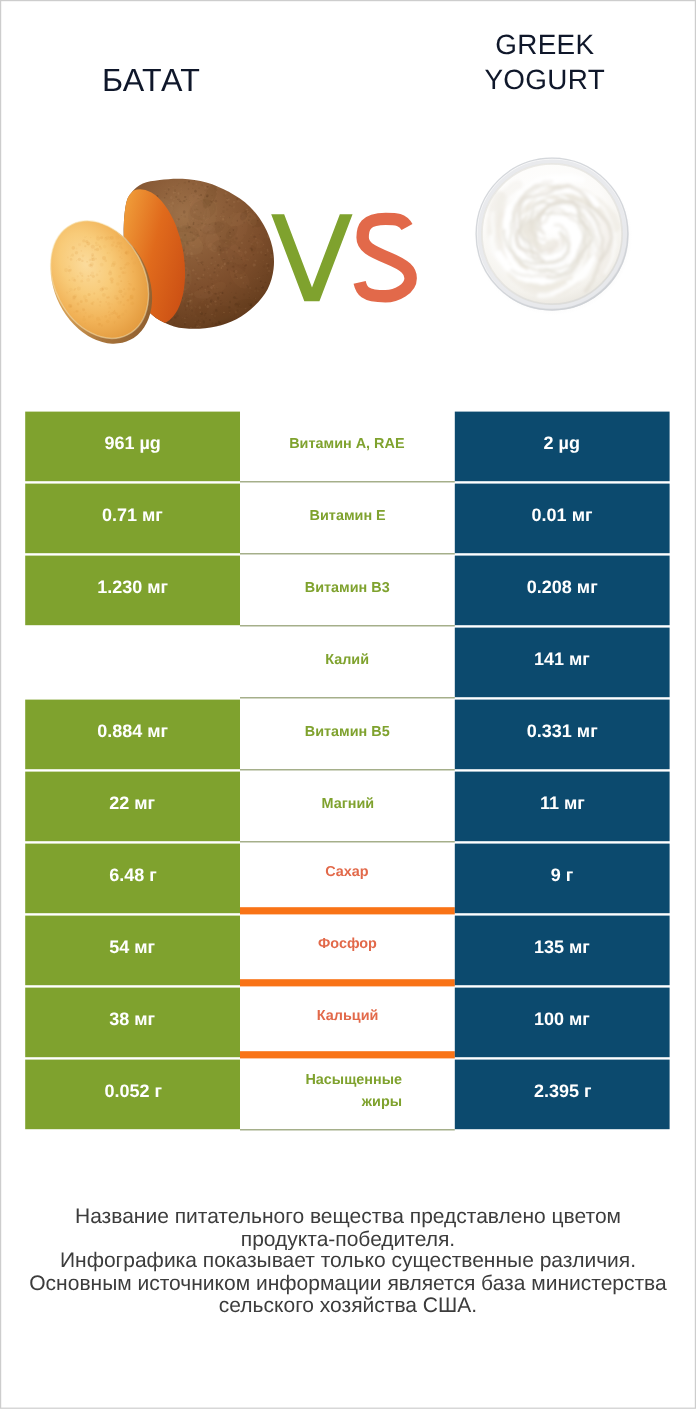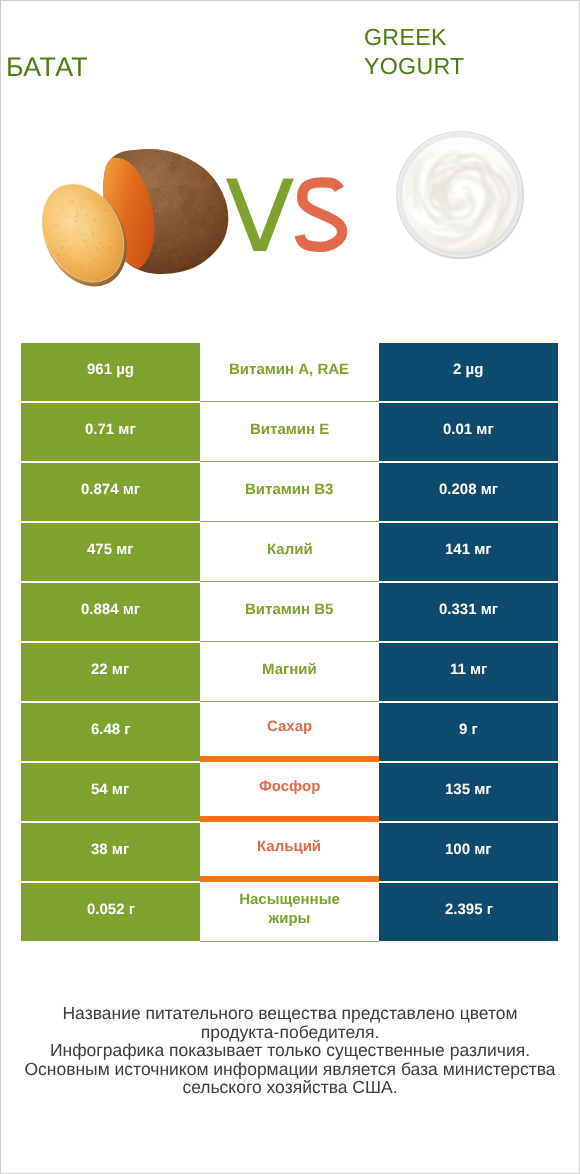--- a/index.html
+++ b/index.html
@@ -1,38 +1,38 @@
 <!DOCTYPE html>
 <html><head>
 <meta charset="utf-8">
 <style>
   html,body{margin:0;padding:0;background:#ffffff;}
   body{width:580px;height:1174px;font-family:"Liberation Sans",sans-serif;overflow:hidden;-webkit-font-smoothing:antialiased;text-rendering:geometricPrecision;}
   .page{position:relative;width:580px;height:1174px;background:#fff;}
   .page-border{position:absolute;left:0;top:0;width:580px;height:1174px;box-sizing:border-box;border:1px solid #cdcdcd;pointer-events:none;z-index:5;}
 
   .hdr{position:absolute;left:0;top:0;width:580px;height:330px;}
-  .title{position:absolute;color:#4d7c0f;font-weight:400;text-transform:uppercase;will-change:transform;transform:translateZ(0);}
+  .title{position:absolute;text-align:center;color:#0f172a;font-weight:400;text-transform:uppercase;will-change:transform;transform:translateZ(0);}
   #title-left{left:6px;top:53px;width:240px;font-size:26.8px;line-height:28px;letter-spacing:0.3px;}
   #title-right{left:364px;top:23px;width:180px;font-size:23.2px;line-height:29.2px;letter-spacing:0.3px;}
 
   .img-left{position:absolute;left:20px;top:110px;}
   .img-right{position:absolute;left:390px;top:125px;}
   .vs-wrap{position:absolute;left:0;top:0;width:580px;height:330px;}
 
   .tbl{position:absolute;left:21px;top:343px;width:546px;}
   .row{position:relative;height:58px;margin-bottom:2px;}
   .cell{position:absolute;top:0;height:58px;width:179px;display:flex;align-items:center;justify-content:center;text-align:center;}
   .cell>span{display:block;position:relative;top:-3px;will-change:transform;transform:translateZ(0);}
   .c-left{left:0;}
   .c-mid{left:179px;}
   .c-right{left:358px;}
   .c-left,.c-right{color:#ffffff;font-size:15px;font-weight:bold;}
-  .c-mid{background:#ffffff;font-size:15px;font-weight:bold;line-height:19px;box-sizing:border-box;padding:0 6px;height:59px;}
-  .c-mid.wrap{padding:0 32px;}
+  .c-mid{background:#ffffff;font-size:12px;font-weight:bold;line-height:19px;box-sizing:border-box;padding:0 6px;height:59px;}
+  .c-mid.wrap{padding:0 44px;text-align:right;}
   .g{background:#7fa22e;}
   .o{background:#0c4a6e;}
   .mg{color:#7fa22e;border-bottom:1px solid #8f9c6e;}
   .mo{color:#e2694a;border-bottom:6px solid #f97316;}
 
   .foot{position:absolute;left:0;top:1004px;width:580px;text-align:center;font-size:17.5px;line-height:18.6px;color:#3c3c3c;}
   .foot div{white-space:nowrap;will-change:transform;transform:translateZ(0);}
 </style>
 </head>
 <body>
@@ -1368,33 +1368,30 @@
         </div>
       <div class="cell c-mid mg">
           <span>Витамин E</span>
         </div>
       <div class="cell c-right o">
           <span>0.01 мг</span>
         </div>
     </div>
     <div class="row">
       <div class="cell c-left g">
-          <span>0.874 мг</span>
+          <span>1.230 мг</span>
         </div>
       <div class="cell c-mid mg">
           <span>Витамин B3</span>
         </div>
       <div class="cell c-right o">
           <span>0.208 мг</span>
         </div>
     </div>
     <div class="row">
-      <div class="cell c-left g">
-          <span>475 мг</span>
-        </div>
       <div class="cell c-mid mg">
           <span>Калий</span>
         </div>
       <div class="cell c-right o">
           <span>141 мг</span>
         </div>
     </div>
     <div class="row">
       <div class="cell c-left g">
           <span>0.884 мг</span>

